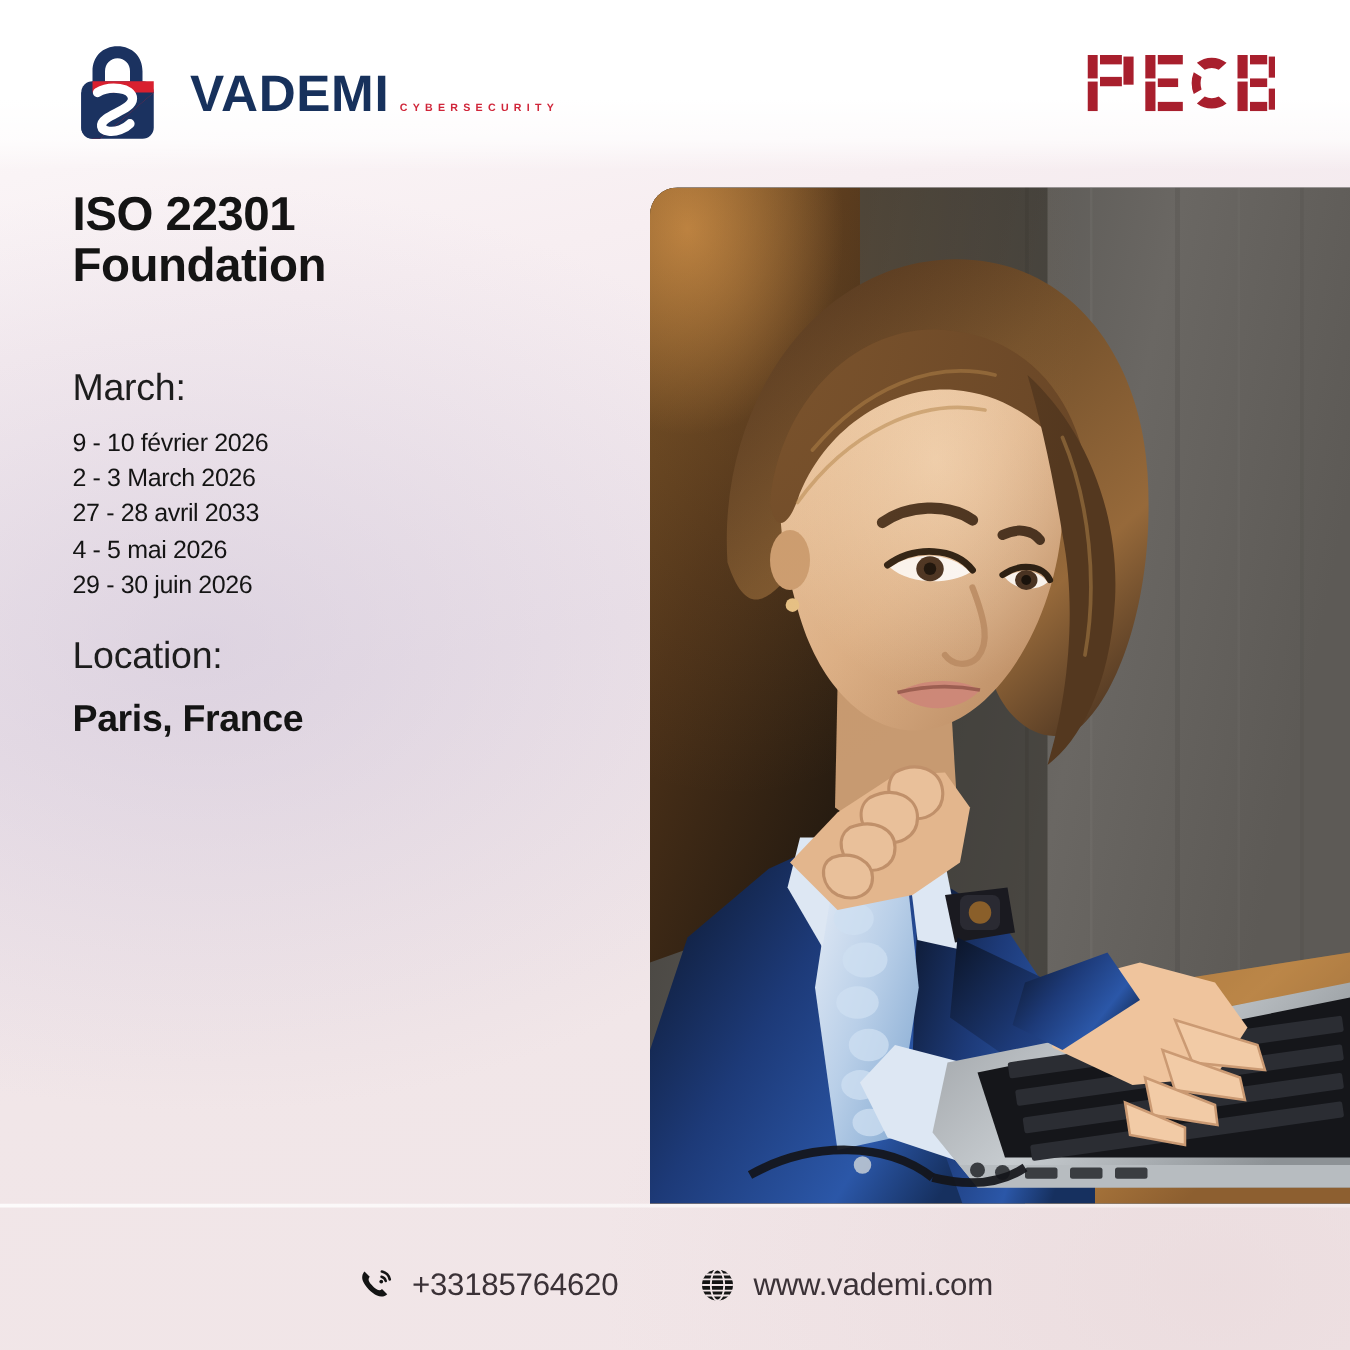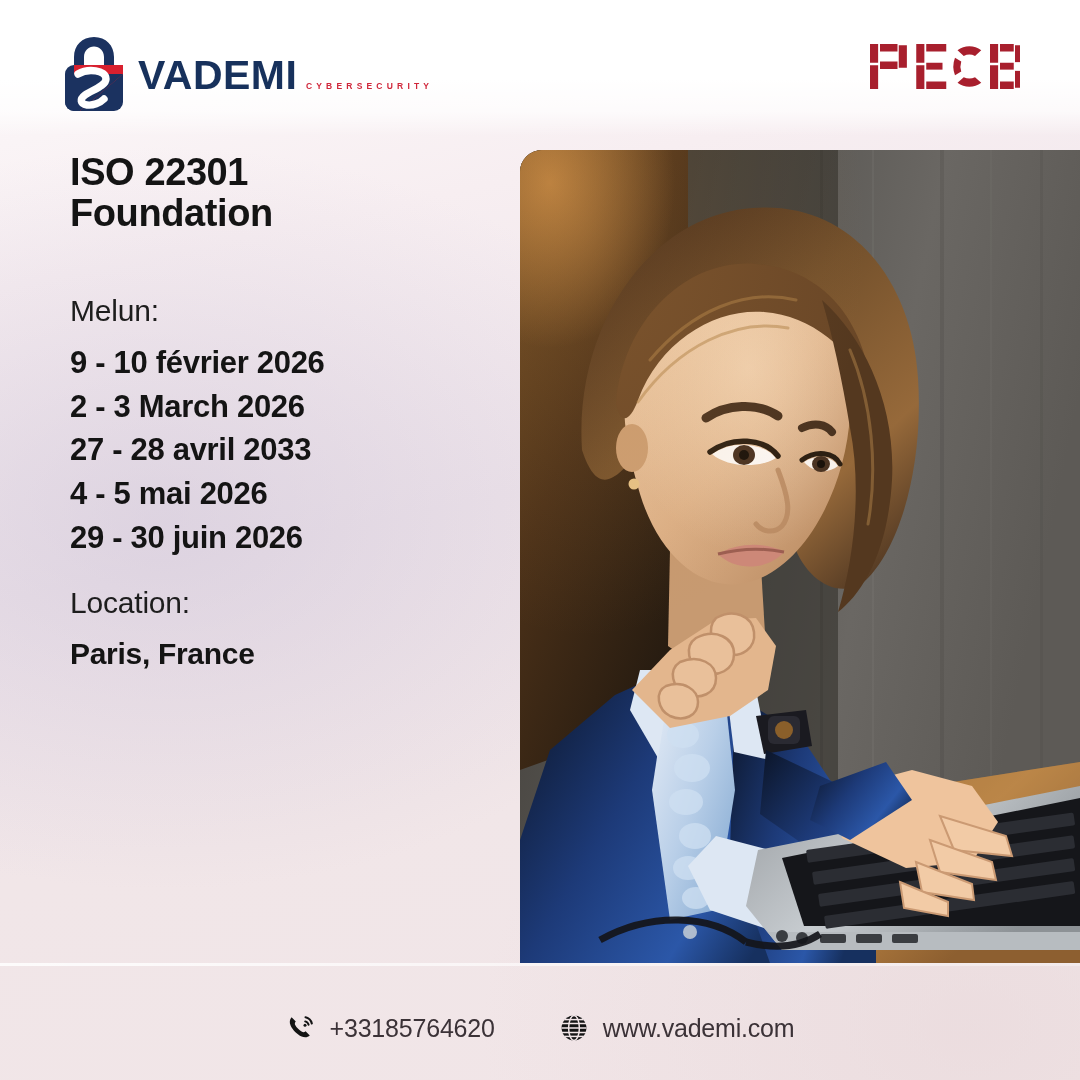--- a/index.html
+++ b/index.html
@@ -17,21 +17,21 @@
       linear-gradient(168deg, #fdfafb 0%, #f7eef1 22%, #eee4ea 46%, #f1e6e8 68%, #f1e5e7 100%);
     overflow:hidden;
   }
 
   
   #header {
     position:absolute; left:0; top:0; width:1080px; height:136px;
     background:linear-gradient(180deg,#ffffff 0%, #ffffff 58%, rgba(255,255,255,0.72) 82%, rgba(255,255,255,0) 100%);
     z-index:6;
   }
-  #brand { position:absolute; left:58px; top:33px; display:flex; align-items:center; gap:8px; }
+  #brand { position:absolute; left:58px; top:33px; display:flex; align-items:center; gap:22px; }
   .lock-mark { width:72px; height:80px; position:relative; flex:0 0 auto; }
   .brand-words { position:relative; padding-top:4px; }
   .brand-name {
     font-size:41px; font-weight:bold; color:#17315c;
     letter-spacing:0.5px; line-height:1; font-family:"Liberation Sans", sans-serif;
   }
   .brand-tag {
     font-size:8.5px; color:#d0263a; letter-spacing:4.2px;
     font-weight:bold; text-align:center; margin-top:5px; padding-left:4px;
   }
@@ -44,33 +44,33 @@
 
   
   #photo {
     position:absolute; left:520px; top:150px; width:560px; height:813px;
     border-top-left-radius:22px; overflow:hidden; z-index:3;
     background:#4a4a48;
   }
   #photo svg { display:block; width:100%; height:100%; }
 
   
-  #content { position:absolute; left:70px; top:152px; width:450px; z-index:4; }
+  #content { position:absolute; left:58px; top:152px; width:450px; z-index:4; }
   #course-title {
     font-size:38px; font-weight:bold; color:#141414;
     line-height:1.08; letter-spacing:-0.4px; white-space:pre-line;
   }
   .section-label {
     font-size:30px; font-weight:normal; color:#1d1d1d;
     line-height:1.1; letter-spacing:-0.2px;
   }
   #dates-label { margin-top:60px; }
   #dates-list { margin-top:14px; }
   .date-item {
-    font-size:31px; font-weight:bold; color:#141414;
+    font-size:20px; font-weight:normal; color:#141414;
     line-height:1.41; letter-spacing:-0.3px; white-space:nowrap;
   }
   #location-label { margin-top:26px; }
   #location-list { margin-top:14px; }
   .loc-item {
     font-size:30px; font-weight:bold; color:#141414;
     line-height:1.4; letter-spacing:-0.3px;
   }
 
   
@@ -325,21 +325,21 @@
       <rect width="560" height="813" fill="url(#glowG)" opacity="0.25"></rect>
       <rect x="0" y="0" width="560" height="813" fill="none"></rect>
     </svg>
   </div>
 
   <div id="content">
 
     <div id="course-title">ISO 22301
 Foundation</div>
 
-    <div id="dates-label" class="section-label">Melun:</div>
+    <div id="dates-label" class="section-label">March:</div>
     <div id="dates-list">
       <div class="date-item">9 - 10 février 2026</div>
       <div class="date-item">2 - 3 March 2026</div>
       <div class="date-item">27 - 28 avril 2033</div>
       <div class="date-item">4 - 5 mai 2026</div>
       <div class="date-item">29 - 30 juin 2026</div>
     </div>
 
     <div id="location-label" class="section-label">Location:</div>
     <div id="location-list">

